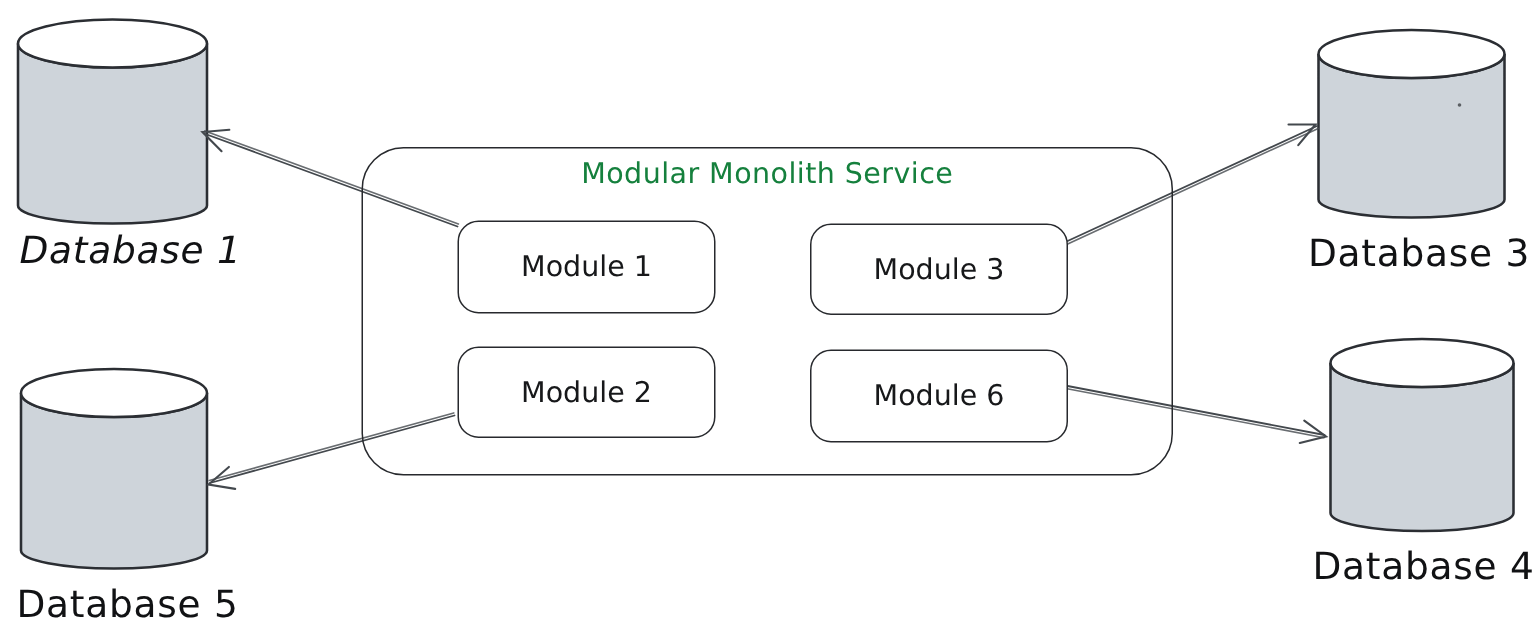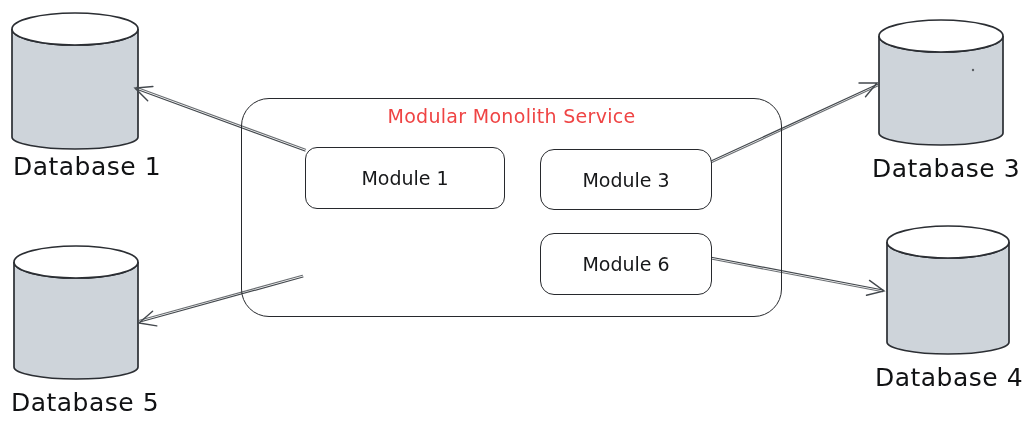--- a/index.html
+++ b/index.html
@@ -25,47 +25,47 @@
     border-radius: 28px;
     background: transparent;
     box-sizing: border-box;
   }
   .container-title {
     position: absolute;
     top: 6px; left: 0; right: 0;
     text-align: center;
     font-size: 19px;
     letter-spacing: 0.3px;
-    color: #ef4444;
+    color: #15803d;
   }
   .module {
     position: absolute;
     box-sizing: border-box;
     border: 1.8px solid #27292d;
     border-radius: 14px;
     background: #ffffff;
     display: flex;
     align-items: center;
     justify-content: center;
     font-size: 19px;
     color: #17181a;
   }
-  .module-1 { left: 305px; top: 147px; width: 200px; height: 62px; border-radius: 12px; }
+  .module-1 { left: 305px; top: 147px; width: 172px; height: 62px; }
   .module-2 { left: 305px; top: 231px; width: 172px; height: 61px; }
   .module-3 { left: 540px; top: 149px; width: 172px; height: 61px; }
   .module-4 { left: 540px; top: 233px; width: 172px; height: 62px; }
   .db-label {
     position: absolute;
     font-size: 25px;
     letter-spacing: 0.5px;
     text-align: center;
     white-space: nowrap;
     color: #111214;
   }
-  .db-label-1 { left: 2px;   top: 152px; width: 170px; }
+  .db-label-1 { left: 2px;   top: 152px; width: 170px; font-style: italic; }
   .db-label-2 { left: 0px;   top: 388px; width: 170px; }
   .db-label-3 { left: 862px; top: 154px; width: 168px; }
   .db-label-4 { left: 865px; top: 363px; width: 168px; }
   .cyl-stroke { stroke: #2b2e33; stroke-width: 1.7; }
   .arrow-line { stroke: #43484d; fill: none; stroke-linecap: round; }
 </style>
 </head>
 <body>
 
 <div class="canvas">
@@ -118,20 +118,23 @@
     </g>
   </svg>
 
   <div class="container-box">
     <div class="container-title">Modular Monolith Service</div>
   </div>
 
   <div class="module module-1">
     <span>Module 1</span>
   </div>
+  <div class="module module-2">
+    <span>Module 2</span>
+  </div>
   <div class="module module-3">
     <span>Module 3</span>
   </div>
   <div class="module module-4">
     <span>Module 6</span>
   </div>
 
   <div class="db-label db-label-1">Database 1</div>
   <div class="db-label db-label-2">Database 5</div>
   <div class="db-label db-label-3">Database 3</div>

